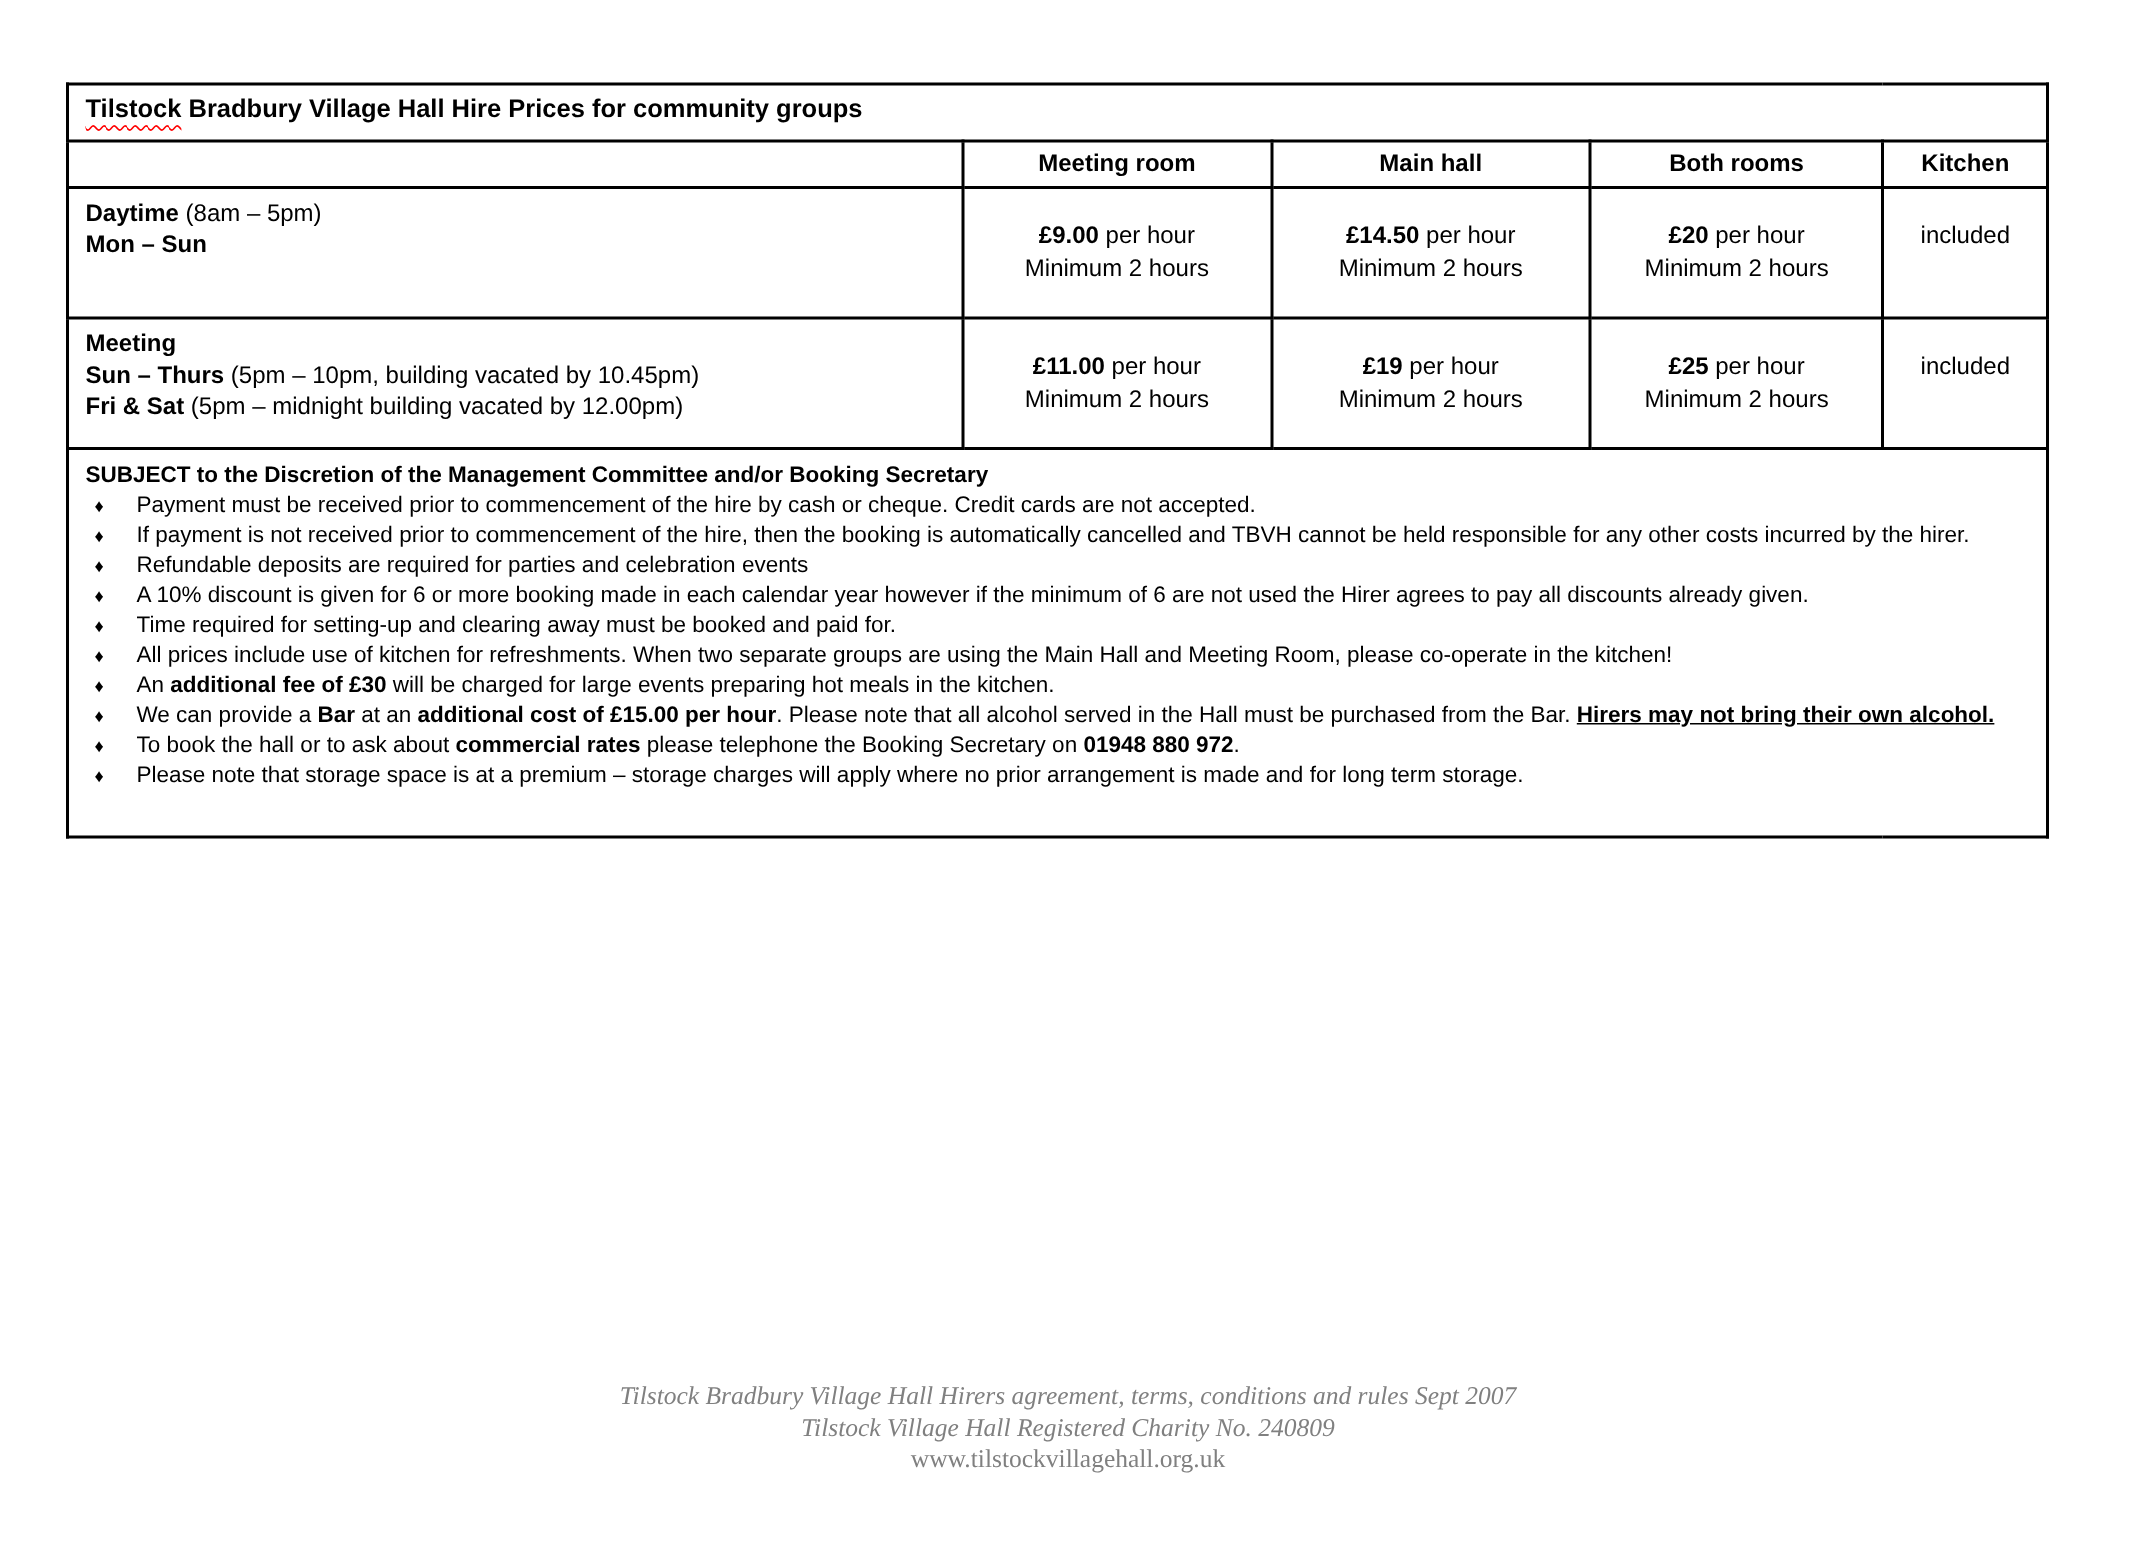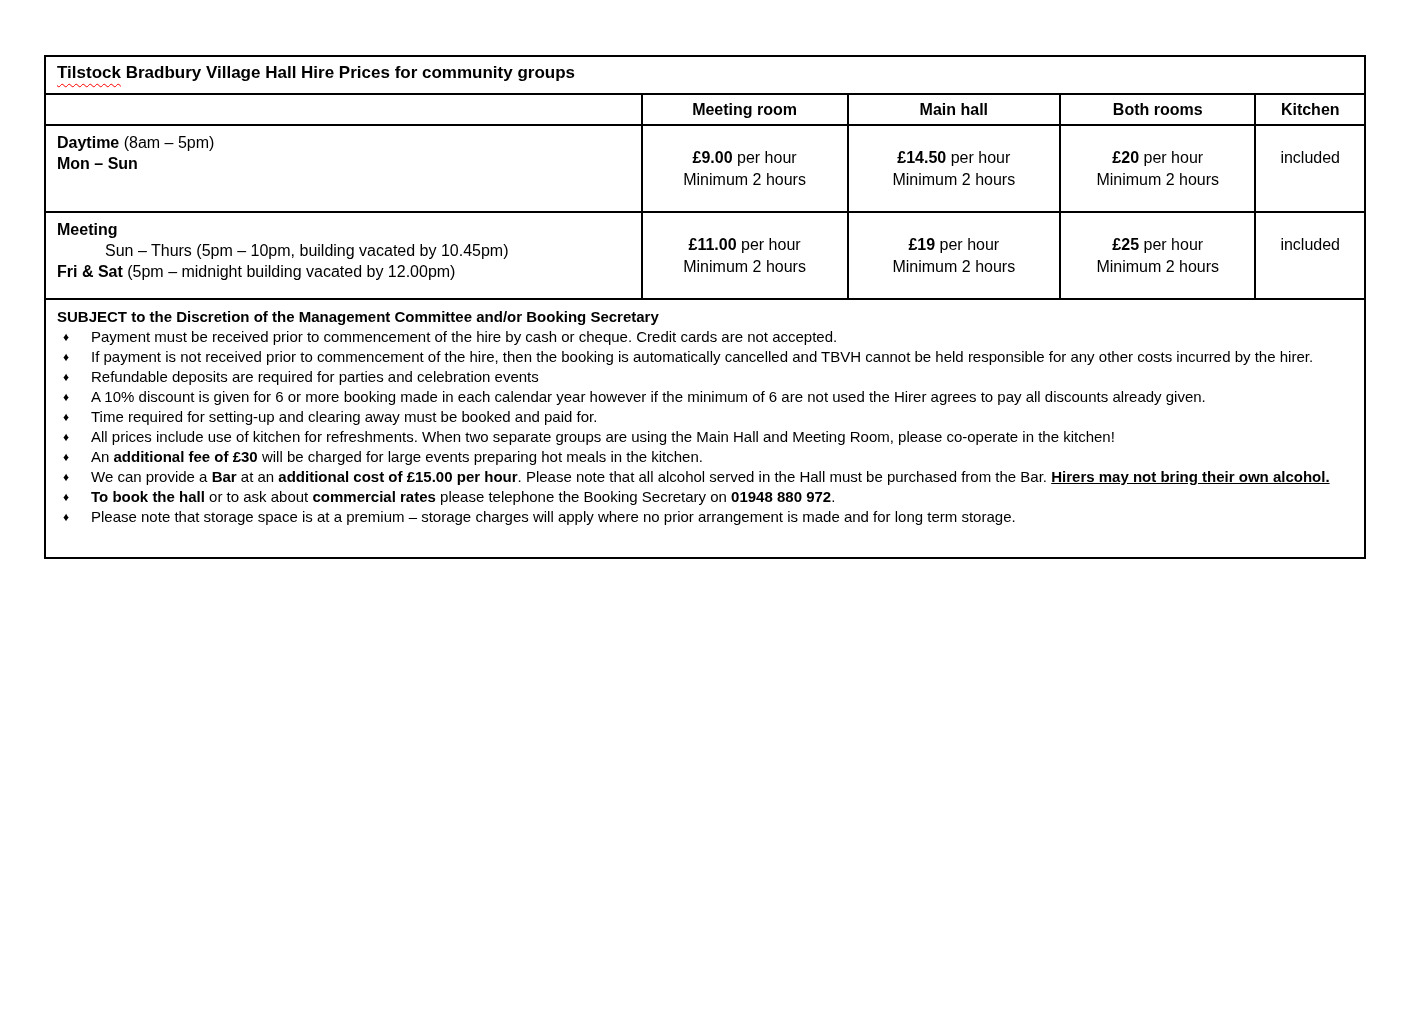--- a/index.html
+++ b/index.html
@@ -150,21 +150,21 @@
       </td>
       <td class="included-cell">
         <span>included</span>
         <span class="included-spacer"></span>
       </td>
     </tr>
 
     <tr class="data-row">
       <td class="label-cell">
             <div><span style="font-weight: bold;">Meeting</span></div>
-            <div><span style="font-weight: normal; margin-left: 48px;">Sun – Thurs</span><span> (5pm – 10pm, building vacated by 10.45pm)</span></div>
+            <div><span style="font-weight: bold;">Sun – Thurs</span><span> (5pm – 10pm, building vacated by 10.45pm)</span></div>
             <div><span style="font-weight: bold;">Fri &amp; Sat</span><span> (5pm – midnight building vacated by 12.00pm)</span></div>
           </td>
       <td class="price-cell">
         <div><span class="price-strong">£11.00</span><span> per hour</span></div>
         <div>Minimum 2 hours</div>
       </td>
       <td class="price-cell">
         <div><span class="price-strong">£19</span><span> per hour</span></div>
         <div>Minimum 2 hours</div>
       </td>
@@ -183,22 +183,27 @@
         <div class="notes-heading">SUBJECT to the Discretion of the Management Committee and/or Booking Secretary</div>
         <ul class="notes-list" id="notes-list">
               <li><span class="bullet-marker">♦</span><span>Payment must be received prior to commencement of the hire by cash or cheque. Credit cards are not accepted.</span></li>
               <li><span class="bullet-marker">♦</span><span>If payment is not received prior to commencement of the hire, then the booking is automatically cancelled and TBVH cannot be held responsible for any other costs incurred by the hirer.</span></li>
               <li><span class="bullet-marker">♦</span><span>Refundable deposits are required for parties and celebration events</span></li>
               <li><span class="bullet-marker">♦</span><span>A 10% discount is given for 6 or more booking made in each calendar year however if the minimum of 6 are not used the Hirer agrees to pay all discounts already given.</span></li>
               <li><span class="bullet-marker">♦</span><span>Time required for setting-up and clearing away must be booked and paid for.</span></li>
               <li><span class="bullet-marker">♦</span><span>All prices include use of kitchen for refreshments. </span><span style="">When two separate groups are using the Main Hall and Meeting Room, please co-operate in the kitchen!</span></li>
               <li><span class="bullet-marker">♦</span><span>An </span><span style="font-weight: bold;">additional fee of £30</span><span> will be charged for large events preparing hot meals in the kitchen.</span></li>
               <li><span class="bullet-marker">♦</span><span>We can provide a </span><span style="font-weight: bold;">Bar</span><span> at an </span><span style="font-weight: bold;">additional cost of £15.00 per hour</span><span>.  Please note that all alcohol served in the Hall must be purchased from the Bar. </span><span style="font-weight: bold; text-decoration: underline;">Hirers may not bring their own alcohol.</span></li>
-              <li><span class="bullet-marker">♦</span><span style="font-weight: bold; margin-top: 20px;">To book the hall</span><span> or to ask about </span><span style="font-weight: bold;">commercial rates</span><span> please telephone the Booking Secretary on </span><span style="font-weight: bold;">01948 880 972</span><span>.</span></li>
+              <li><span class="bullet-marker">♦</span><span style="font-weight: normal; margin-top: 20px;">To book the hall</span><span> or to ask about </span><span style="font-weight: bold;">commercial rates</span><span> please telephone the Booking Secretary on </span><span style="font-weight: bold;">01948 880 972</span><span>.</span></li>
               <li><span class="bullet-marker">♦</span><span>Please note that storage space is at a premium – storage charges will apply where no prior arrangement is made and for long term storage.</span></li>
             </ul>
       </td>
     </tr>
   </tbody>
     </table>
 
+  <div class="footer" id="footer" style="color: rgb(128, 128, 128);">
+    <div class="footer-line italic">Tilstock Bradbury Village Hall Hirers agreement, terms, conditions and rules Sept 2007</div>
+    <div class="footer-line italic">Tilstock Village Hall Registered Charity No. 240809</div>
+    <div class="footer-line">www.tilstockvillagehall.org.uk</div>
+  </div>
 
 </div>
 
 </body></html>

